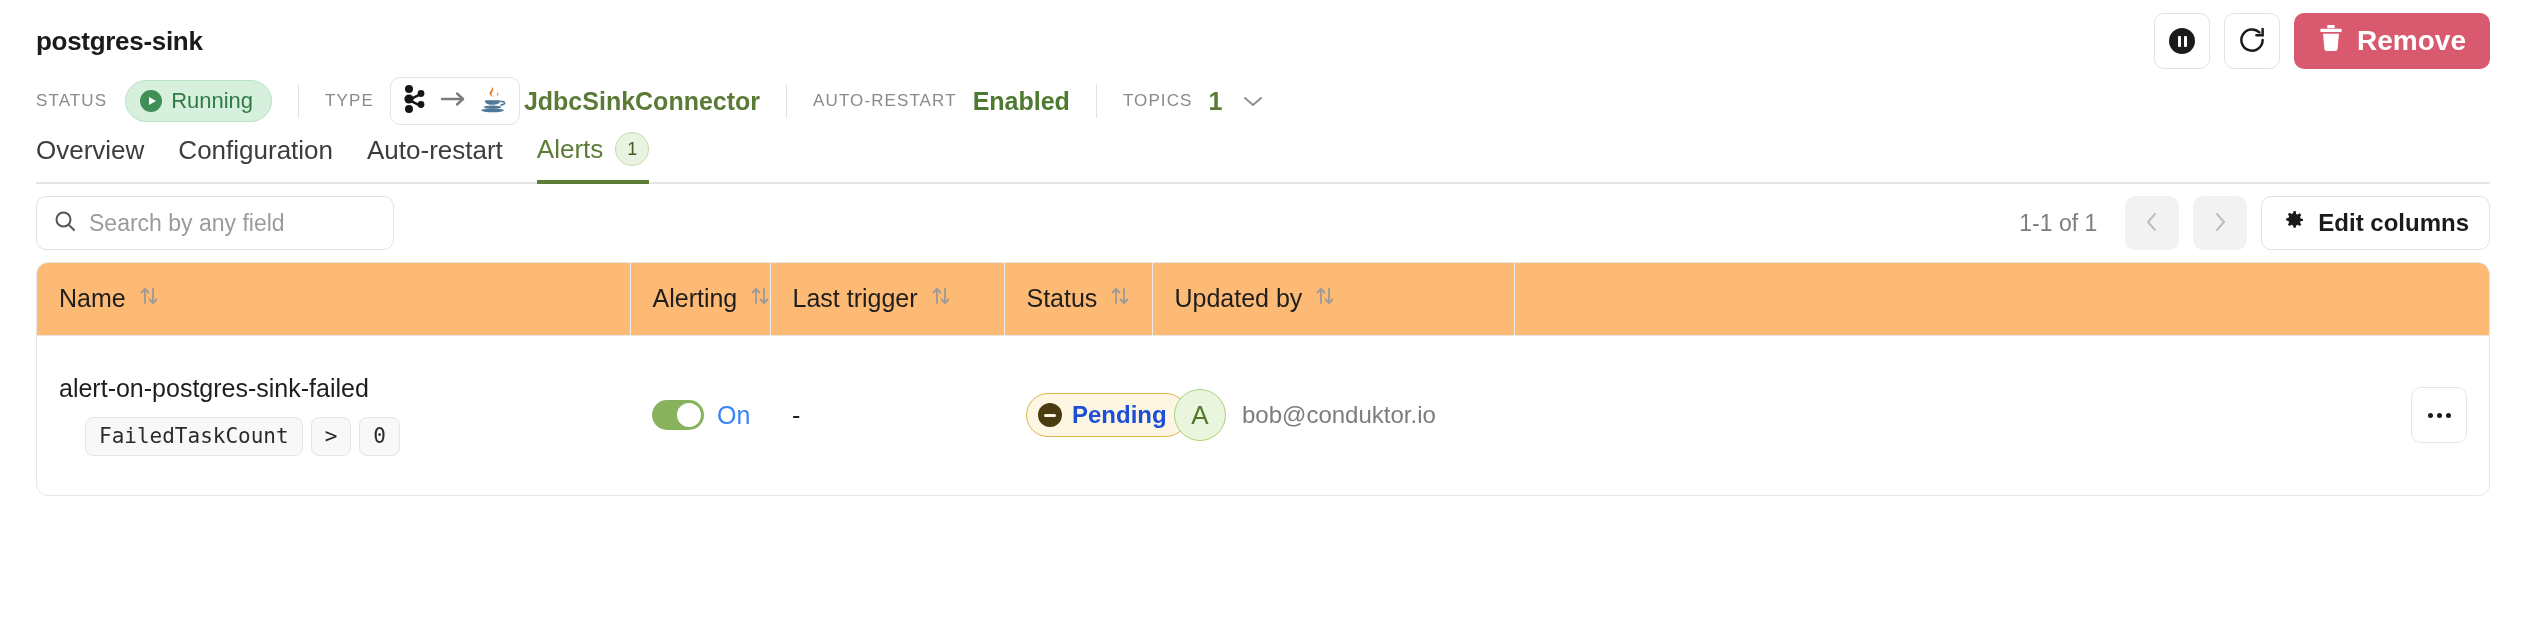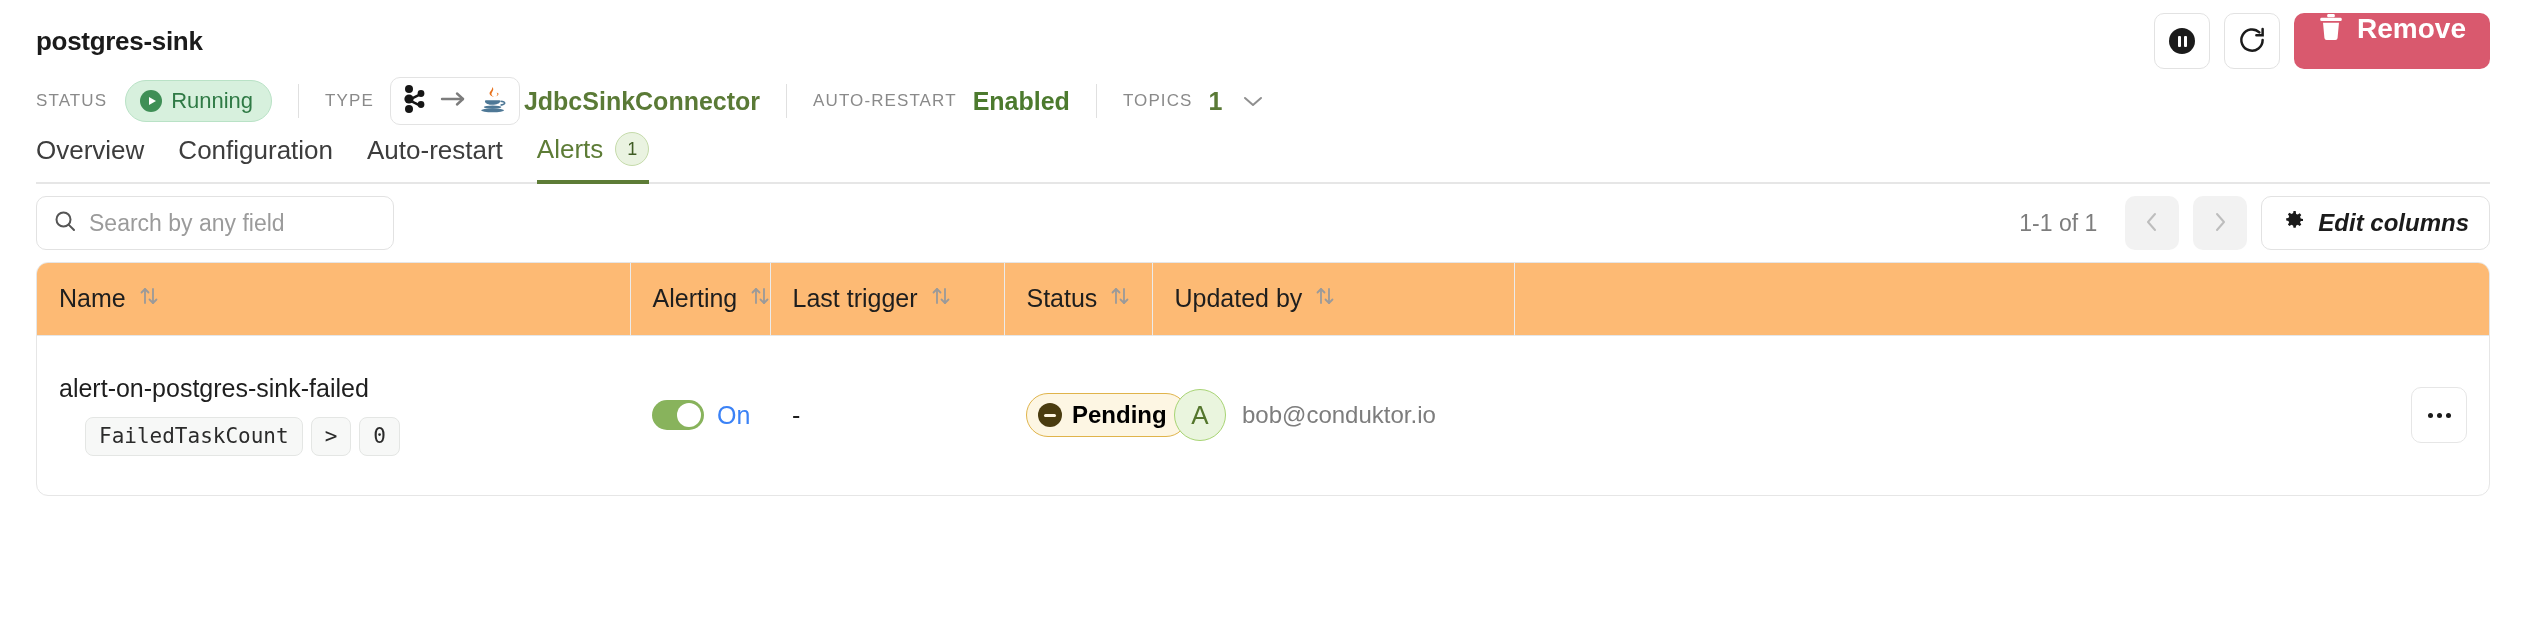--- a/index.html
+++ b/index.html
@@ -27,21 +27,21 @@
     cursor: pointer;
   }
   .pause-glyph {
     width: 26px; height: 26px; border-radius: 50%; background: #1b1b1b;
     display: flex; align-items: center; justify-content: center; gap: 3px;
   }
   .pause-glyph i { display:block; width: 3px; height: 11px; background: #fff; border-radius: 1px;}
   .remove-btn {
     height: 56px; padding: 0 24px; border: none; border-radius: 10px;
     background: #d9596e; color: #fff; font-size: 28px; font-weight: bold;
-    display: flex; align-items: flex-start; gap: 13px; cursor: pointer;
+    display: flex; align-items: center; gap: 13px; cursor: pointer;
     font-family: "Liberation Sans", sans-serif;
   }
 
   
   .status-strip { display: flex; align-items: center; height: 54px; gap: 0; }
   .meta-label {
     font-size: 17px; letter-spacing: 1.1px; color: #8a8a8a; text-transform: uppercase;
     font-weight: normal; white-space: nowrap;
   }
   .pill-running {
@@ -100,21 +100,20 @@
   .page-count { font-size: 23px; color: #7d7d7d; margin-right: 14px; }
   .pager-btn {
     width: 54px; height: 54px; border-radius: 10px; background: #f2f2f2; border: none;
     display: flex; align-items: center; justify-content: center; color: #bdbdbd; cursor: pointer;
   }
   .edit-cols-btn {
     height: 54px; padding: 0 20px; border: 1px solid #e2e2e2; border-radius: 10px;
     background: #fff; display: flex; align-items: center; gap: 12px;
     font-size: 24px; font-weight: bold; color: #1b1b1b; cursor: pointer;
     font-family: "Liberation Sans", sans-serif;
-    font-style: italic;
   }
 
   
   .table-wrap {
     border: 1px solid #e6e6e6; border-radius: 12px; overflow: hidden; background: #fff;
   }
   table { border-collapse: collapse; width: 100%; table-layout: fixed; }
   thead tr { background: #fdba74; }
   thead th {
     text-align: left; font-size: 25px; font-weight: normal; color: #1e1e1e;
@@ -148,21 +147,21 @@
   .status-pill {
     display: inline-flex; align-items: center; gap: 10px;
     background: #fdf6e3; border: 1px solid #e0b44b; border-radius: 999px;
     padding: 7px 20px 7px 11px;
   }
   .status-pill .dot {
     width: 24px; height: 24px; border-radius: 50%; background: #4a3c10;
     display: flex; align-items: center; justify-content: center;
   }
   .status-pill .dot::after { content:""; width: 12px; height: 2.5px; background: #fdf6e3; border-radius: 2px; }
-  .status-pill span { font-size: 24px; color: #000000; font-weight: bold; }
+  .status-pill span { font-size: 24px; color: #1d4ed8; font-weight: bold; }
 
   .user-cell { display: flex; align-items: center; gap: 16px; }
   .avatar {
     width: 52px; height: 52px; border-radius: 50%; background: #eaf5de;
     border: 1.5px solid #a8d474; color: #54762c; font-size: 26px;
     display: flex; align-items: center; justify-content: center; flex: none;
   }
   .user-email { font-size: 24px; color: #7d7d7d; }
 
   .kebab-btn {

